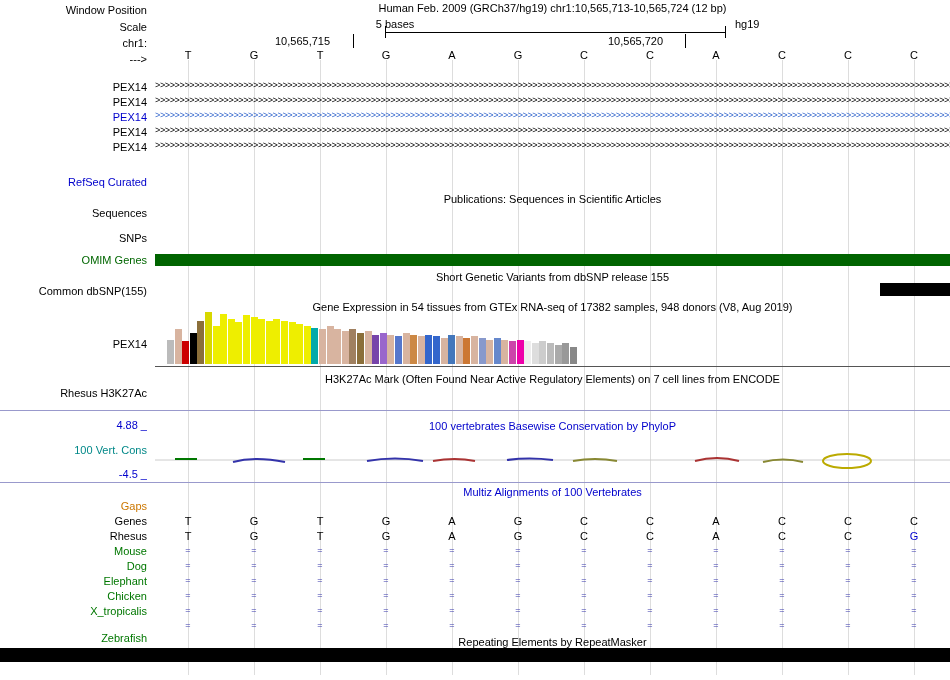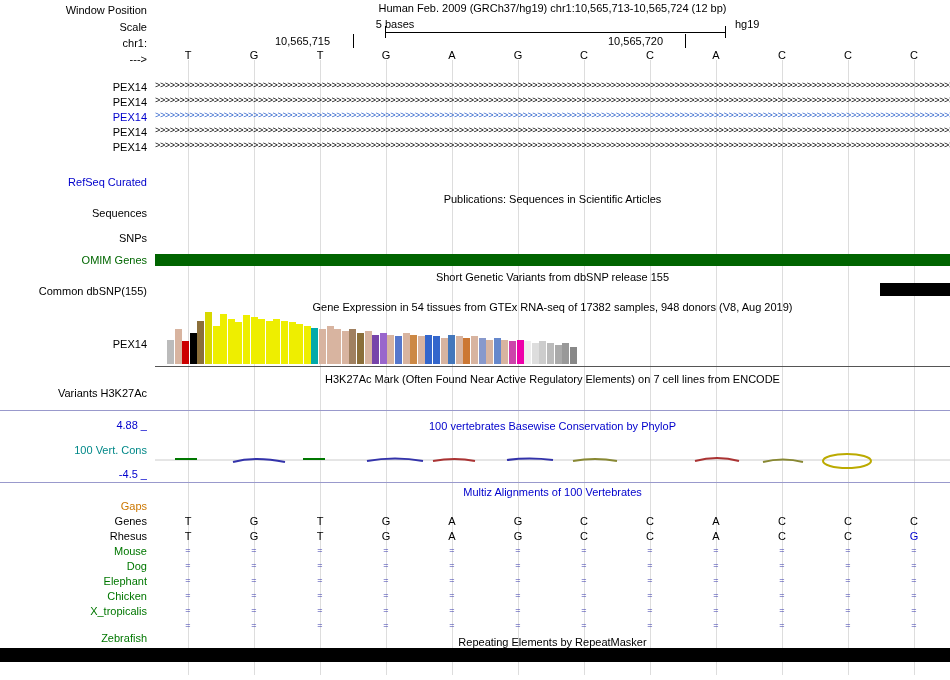--- a/index.html
+++ b/index.html
@@ -151,21 +151,21 @@
 
     <div class="lbl" style="top:207px; right:8px;">Sequences</div>
     <div class="lbl" style="top:232px; right:8px;">SNPs</div>
 
     <div class="lbl dgreen" style="top:254px; right:8px;">OMIM Genes</div>
 
     <div class="lbl" style="top:285px; right:8px;">Common dbSNP(155)</div>
 
     <div class="lbl" style="top:338px; right:8px;">PEX14</div>
 
-    <div class="lbl" style="top:387px; right:8px;">Variants H3K27Ac</div>
+    <div class="lbl" style="top:387px; right:8px;">Rhesus H3K27Ac</div>
 
     <div class="lbl blue" style="top:419px; right:8px;">4.88 _</div>
     <div class="lbl teal" style="top:444px; right:8px;">100 Vert. Cons</div>
     <div class="lbl blue" style="top:468px; right:8px;">-4.5 _</div>
 
     <div class="lbl orange" style="top:500px; right:8px;">Gaps</div>
 
     <div class="lbl" style="top:515px; right:8px;">Genes</div>
     <div class="lbl" style="top:530px; right:8px;">Rhesus</div>
     <div class="lbl green" style="top:545px; right:8px;">Mouse</div>

